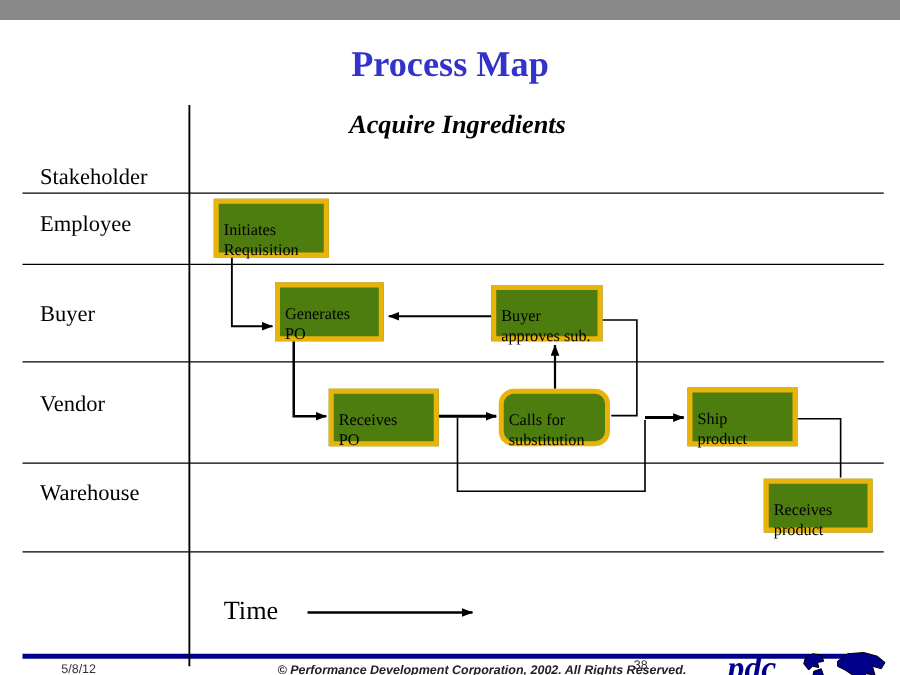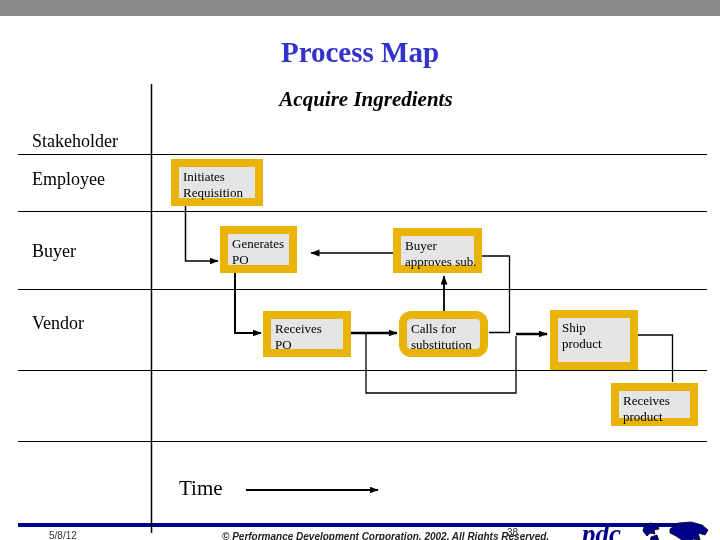--- a/index.html
+++ b/index.html
@@ -14,22 +14,22 @@
   }
   .slide-subtitle{
     top:71px;left:0;width:720px;text-align:center;
     font-size:21px;font-weight:bold;font-style:italic;color:#000;
     transform:translateX(6px);z-index:3;
   }
   .lane-label{
     left:32px;font-size:18px;color:#000;z-index:3;white-space:nowrap;text-align:right;
   }
   .pbox{
-    box-sizing:border-box;background:#e5e5e5;border:8px solid #eab308;
-    padding:2px 4px;font-size:13px;line-height:15.5px;color:#000;
+    box-sizing:border-box;background:#4d7c0f;border:4px solid #eab308;
+    padding:13px 4px;font-size:13px;line-height:15.5px;color:#000;
     white-space:pre;z-index:3;
   }
   .conn-svg{top:0;left:0;z-index:2;pointer-events:none;}
   .time-label{
     left:179px;top:460px;font-size:21px;color:#000;z-index:3;
   }
   .footer-bar{
     left:18px;top:507px;width:677px;height:4px;background:#00008b;z-index:1;
   }
   .footer-date{
@@ -55,20 +55,21 @@
 
 <div class="slide">
 
   <div class="abs slide-title">Process Map</div>
   <div class="abs slide-subtitle">Acquire Ingredients</div>
 
   <div class="abs lane-label" style="top:115px;">Stakeholder</div>
   <div class="abs lane-label" style="top:153px;">Employee</div>
   <div class="abs lane-label" style="top:225px;">Buyer</div>
   <div class="abs lane-label" style="top:297px;">Vendor</div>
+  <div class="abs lane-label" style="top:368px;">Warehouse</div>
 
   <div class="abs footer-bar"></div>
 
   <svg class="abs conn-svg" width="720" height="540" viewBox="0 0 720 540">
     <defs>
       <marker id="arr" markerUnits="userSpaceOnUse" markerWidth="10" markerHeight="8" refX="8.5" refY="3.5" orient="auto">
         <path d="M0,0 L9,3.5 L0,7 Z" fill="#000"></path>
       </marker>
     </defs>
 
@@ -87,29 +88,29 @@
     <path d="M516 318 H547" fill="none" stroke="#000" stroke-width="2.5" marker-end="url(#arr)"></path>
     <path d="M444 295 V260" fill="none" stroke="#000" stroke-width="1.8" marker-end="url(#arr)"></path>
     <path d="M482 240 H509.5 V316.5 H489" fill="none" stroke="#000" stroke-width="1.3"></path>
     <path d="M638 319 H672.5 V366" fill="none" stroke="#000" stroke-width="1.3"></path>
 
     <path d="M246 474 H378" fill="none" stroke="#000" stroke-width="2" marker-end="url(#arr)"></path>
   </svg>
 
   <div class="abs pbox" style="left:171px;top:143px;width:92px;height:47px;">Initiates
 Requisition</div>
-  <div class="abs pbox" style="left:220px;top:210px;width:77px;height:47px;">Generates
+  <div class="abs pbox" style="left:220px;top:210px;width:87px;height:47px;">Generates
 PO</div>
   <div class="abs pbox" style="left:393px;top:212px;width:89px;height:45px;">Buyer
 approves sub.</div>
   <div class="abs pbox" style="left:263px;top:295px;width:88px;height:46px;">Receives
 PO</div>
   <div class="abs pbox" style="left:399px;top:295px;width:89px;height:46px;border-radius:12px;">Calls for
 substitution</div>
-  <div class="abs pbox" style="left:550px;top:294px;width:88px;height:60px;">Ship
+  <div class="abs pbox" style="left:550px;top:294px;width:88px;height:47px;">Ship
 product</div>
   <div class="abs pbox" style="left:611px;top:367px;width:87px;height:43px;">Receives
 product</div>
 
   <div class="abs time-label">Time</div>
 
   <div class="abs footer-date">5/8/12</div>
   <div class="abs footer-copyright">© Performance Development Corporation, 2002.  All Rights Reserved.</div>
   <div class="abs page-number">38</div>
   <div class="abs pdc-text">pdc</div>

